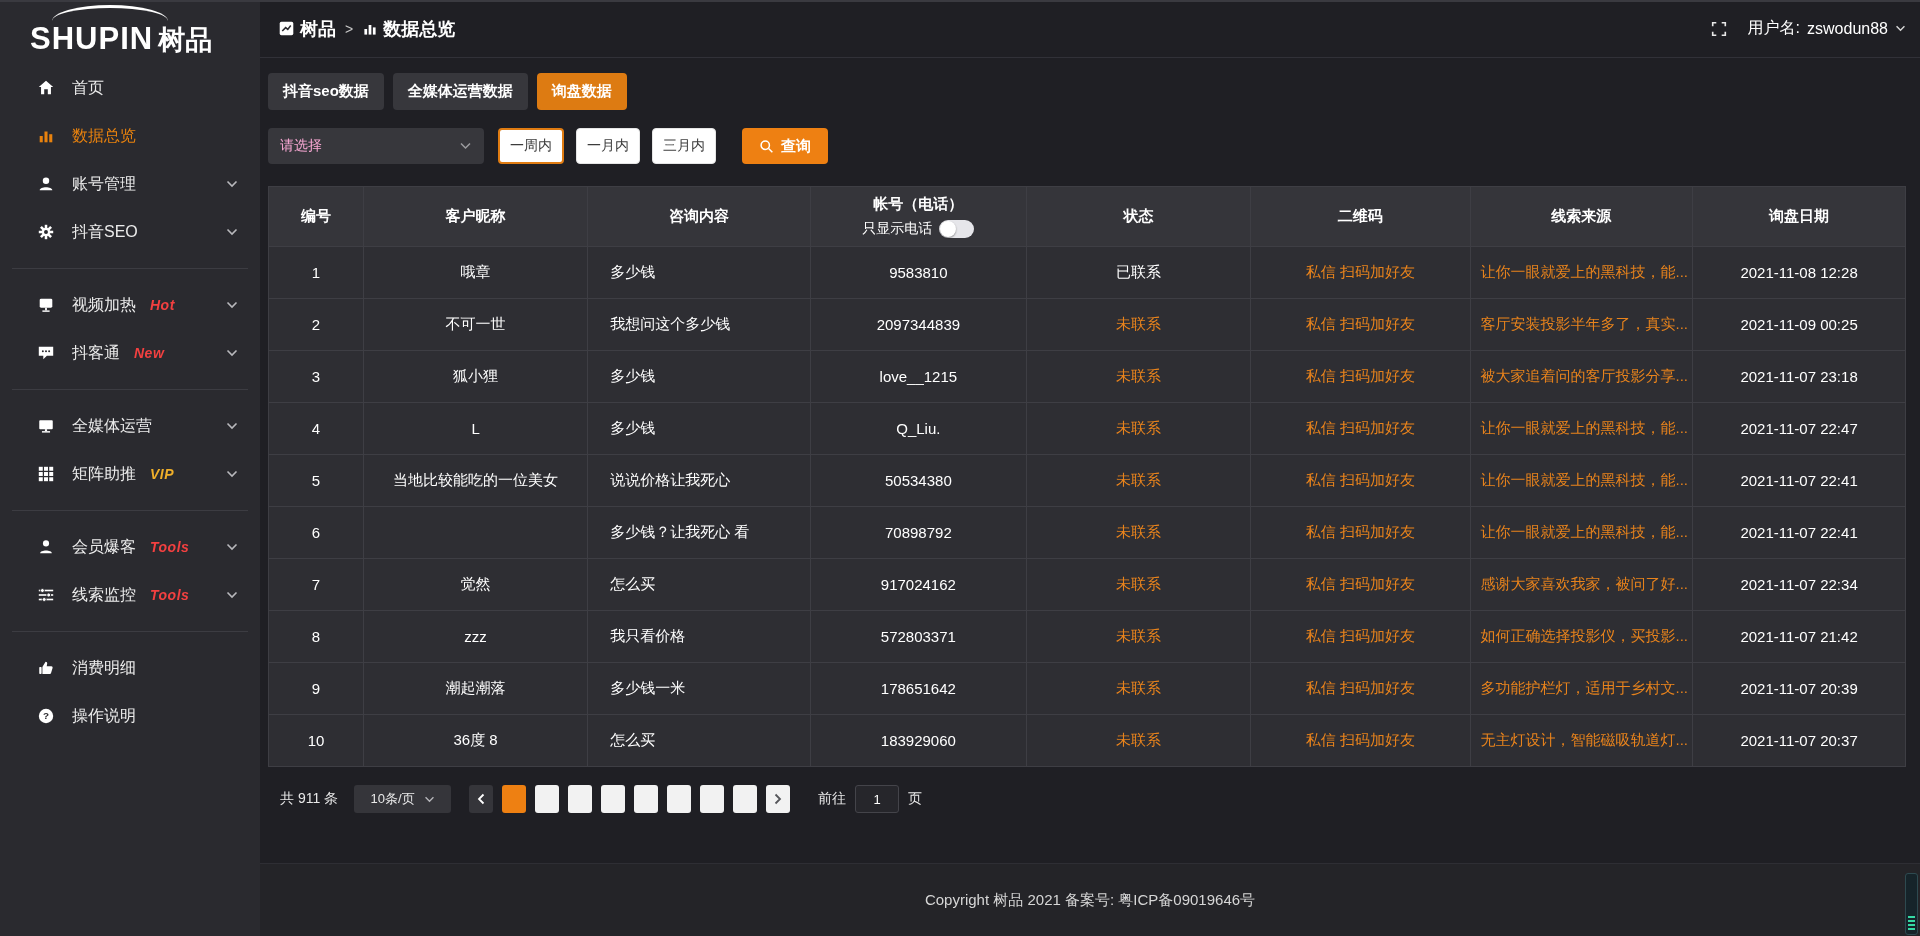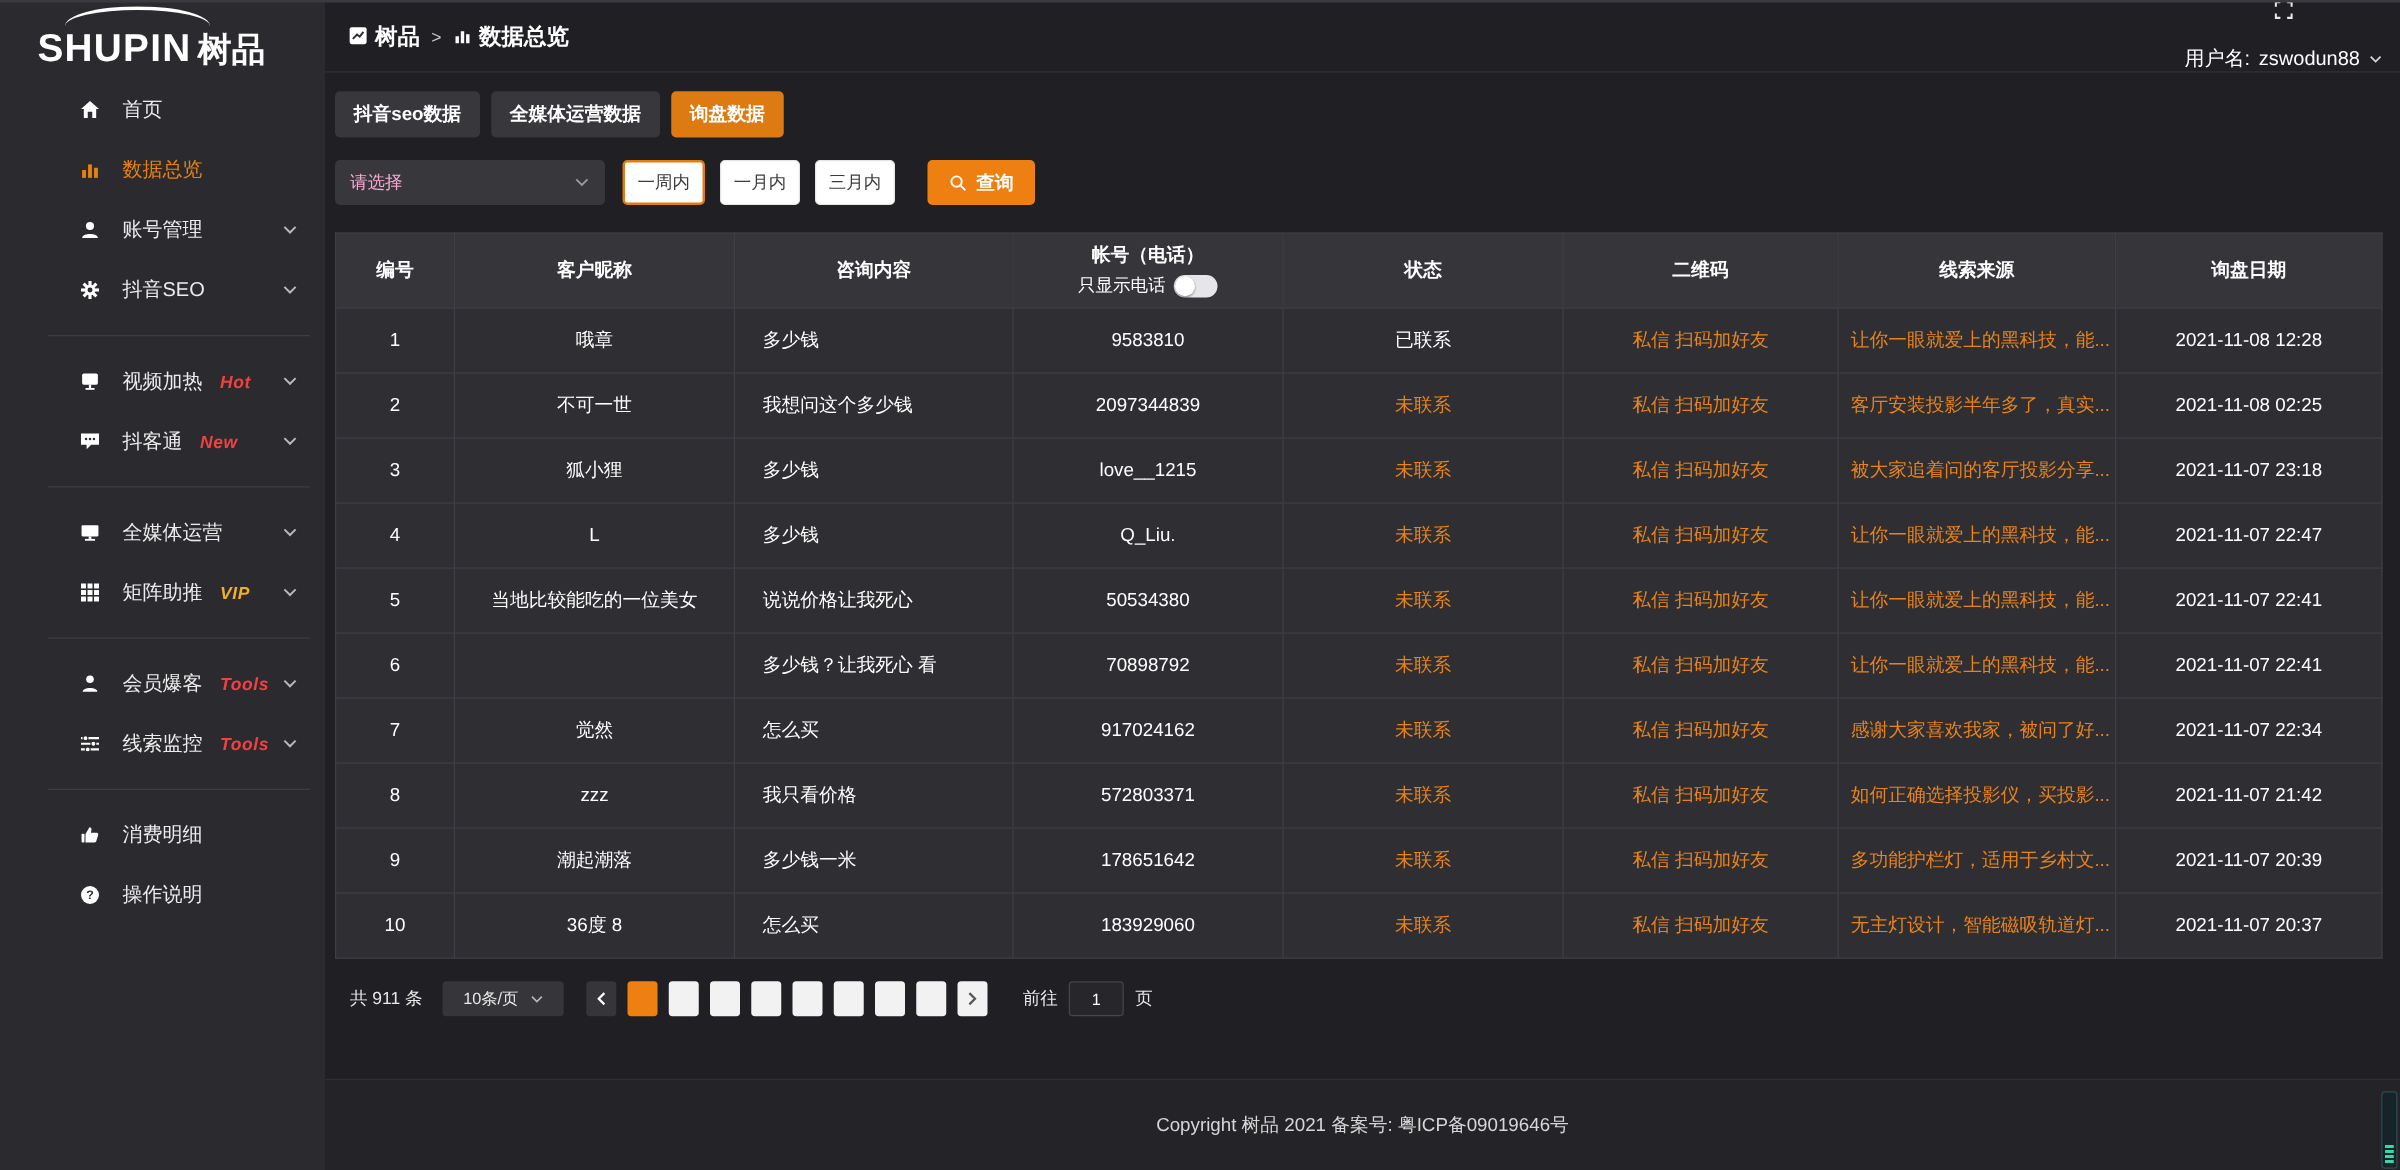--- a/index.html
+++ b/index.html
@@ -10,40 +10,40 @@
   }
   .topline { position:absolute; top:0; left:0; right:0; height:2px; background:#3a3a40; z-index:9; }
 
   
   .sidebar { position:absolute; left:0; top:0; bottom:0; width:260px; background:#2a2a2f; z-index:5; }
   .logo { height:56px; display:flex; align-items:flex-end; padding:0 0 2px 30px; position:relative; }
   .logo-arc { position:absolute; left:52px; top:5px; width:116px; height:16px;
     border-top:3px solid #fff; border-radius:50% 50% 0 0 / 100% 100% 0 0; }
   .logo-en { font-size:31px; font-weight:800; letter-spacing:1px; line-height:1; }
   .logo-cn { font-size:27px; font-weight:800; margin-left:5px; line-height:1; }
-  .menu { padding-top:8px;padding-left:26px; }
+  .menu { padding-top:8px; }
   .side-item { height:48px; display:flex; align-items:center; padding:0 22px 0 36px;
     cursor:pointer; color:#ececec; font-size:16px; }
   .side-icon { width:20px; height:20px; margin-right:16px; display:flex; align-items:center; justify-content:center; flex:none; }
   .side-icon svg { width:18px; height:18px; fill:#fff; }
   .side-item.active { color:#e8820e; }
   .side-item.active .side-icon svg { fill:#e8820e; }
   .side-badge { font-style:italic; font-weight:700; font-size:14px; margin-left:14px; letter-spacing:.5px; }
   .badge-red { color:#f34040; }
   .badge-gold { color:#efaf2a; }
   .side-chevron { margin-left:auto; display:flex; }
   .side-divider { height:1px; background:#3c3c42; margin:12px 12px; }
 
   
   .main { position:absolute; left:260px; top:0; right:0; bottom:73px; padding:0 14px 0 8px; }
   .header { height:58px; display:flex; align-items:center; padding:0 14px 0 18px; border-bottom:1px solid #313138; margin:0 -14px 0 -8px; }
   .breadcrumb { display:flex; align-items:center; gap:9px; font-size:18px; font-weight:700; }
   .crumb { display:flex; align-items:center; gap:5px; cursor:pointer; }
   .crumb-sep { color:#c9c9c9; font-size:14px; font-weight:400; }
-  .header-right { margin-left:auto; display:flex; align-items:center; gap:20px; font-size:16px;flex-direction:column; }
+  .header-right { margin-left:auto; display:flex; align-items:center; gap:20px; font-size:16px; }
   .fullscreen-btn { display:flex; cursor:pointer; }
   .user-box { display:flex; align-items:center; gap:7px; cursor:pointer; }
 
   
   .tabs { display:flex; gap:9px; margin-top:15px; }
   .tab { height:37px; padding:0 15px; background:#37373c; color:#fff; font-size:15px; font-weight:700;
     border-radius:4px; display:flex; align-items:center; cursor:pointer; }
   .tab.active { background:#dd7b12; }
 
   
@@ -427,21 +427,21 @@
   </tr>
 
   <tr>
     <td>2</td>
     <td>不可一世</td>
     <td class="left">我想问这个多少钱</td>
     <td>2097344839</td>
     <td class="status-un">未联系</td>
     <td class="orange linkcell">私信 扫码加好友</td>
     <td class="orange linkcell src">客厅安装投影半年多了，真实...</td>
-    <td>2021-11-08 02:25</td>
+    <td>2021-11-09 00:25</td>
   </tr>
 
   <tr>
     <td>3</td>
     <td>狐小狸</td>
     <td class="left">多少钱</td>
     <td>love__1215</td>
     <td class="status-un">未联系</td>
     <td class="orange linkcell">私信 扫码加好友</td>
     <td class="orange linkcell src">被大家追着问的客厅投影分享...</td>

